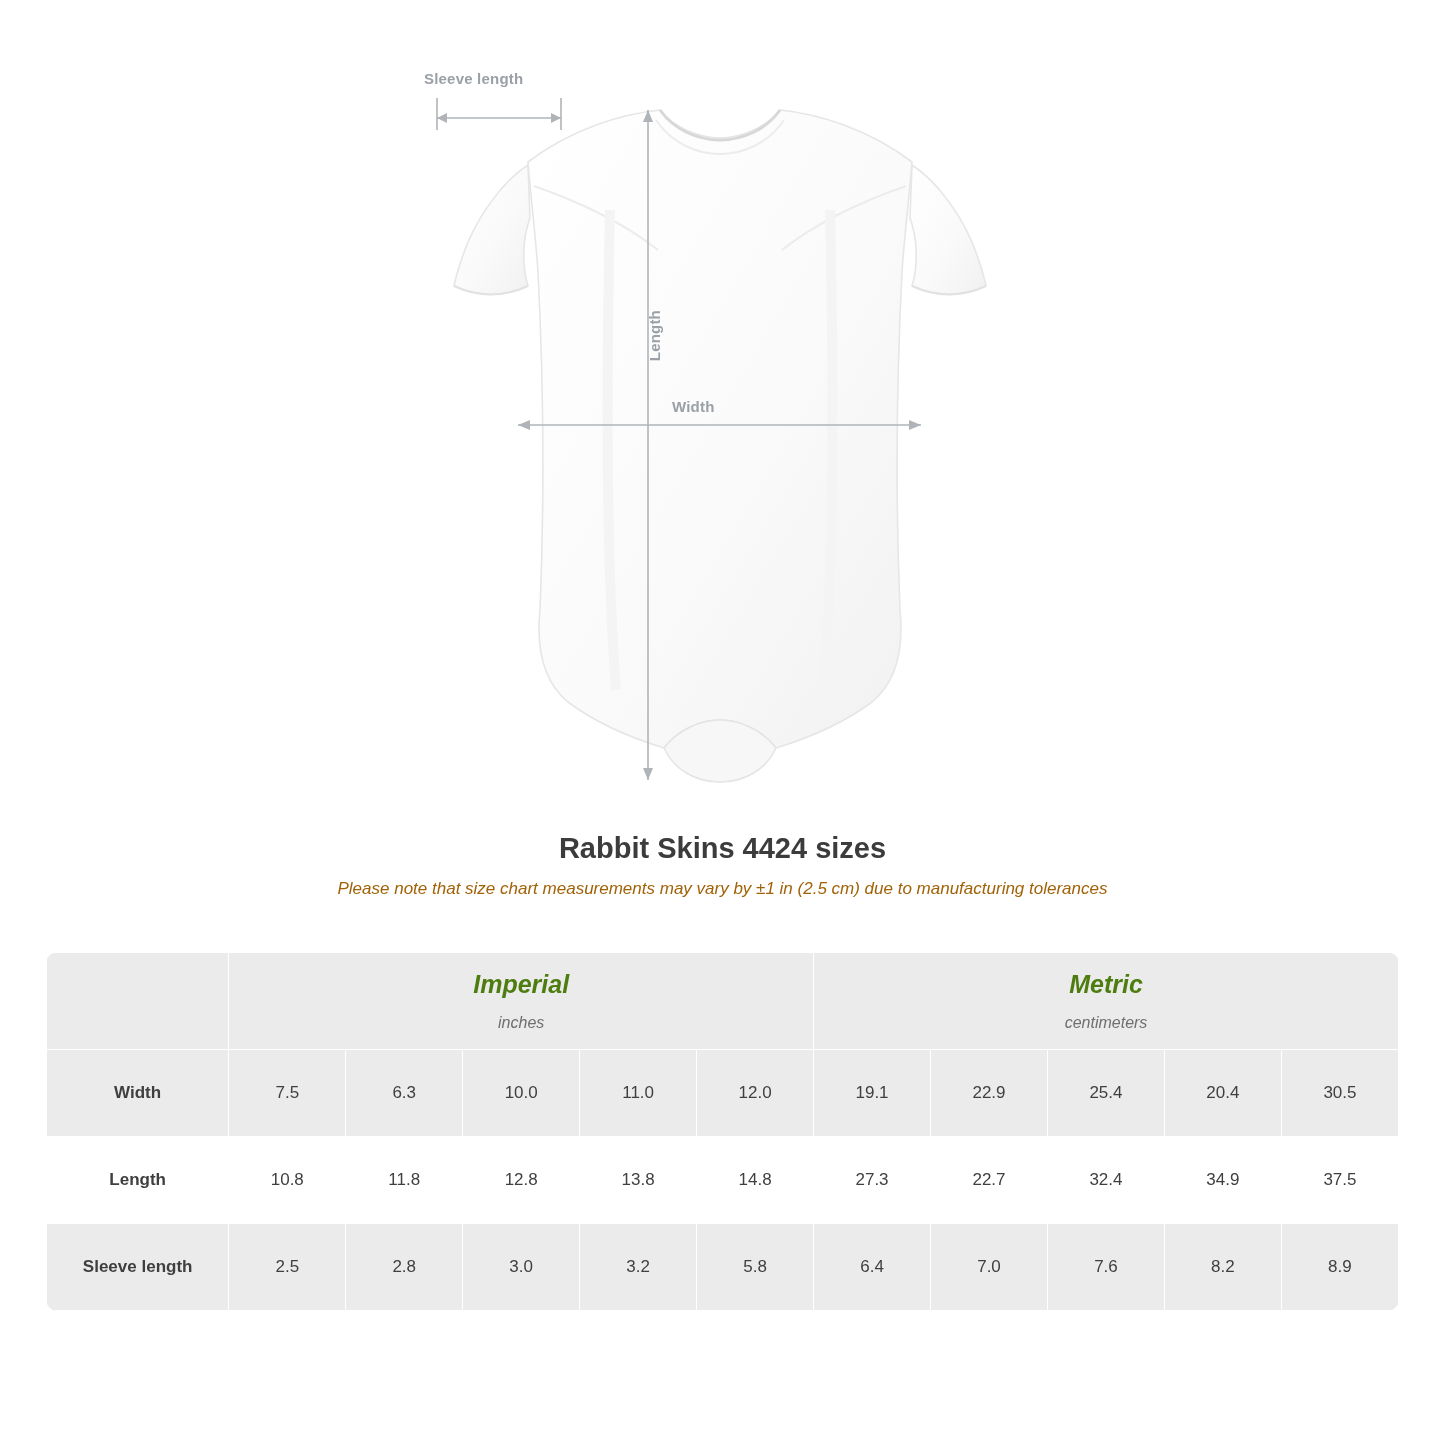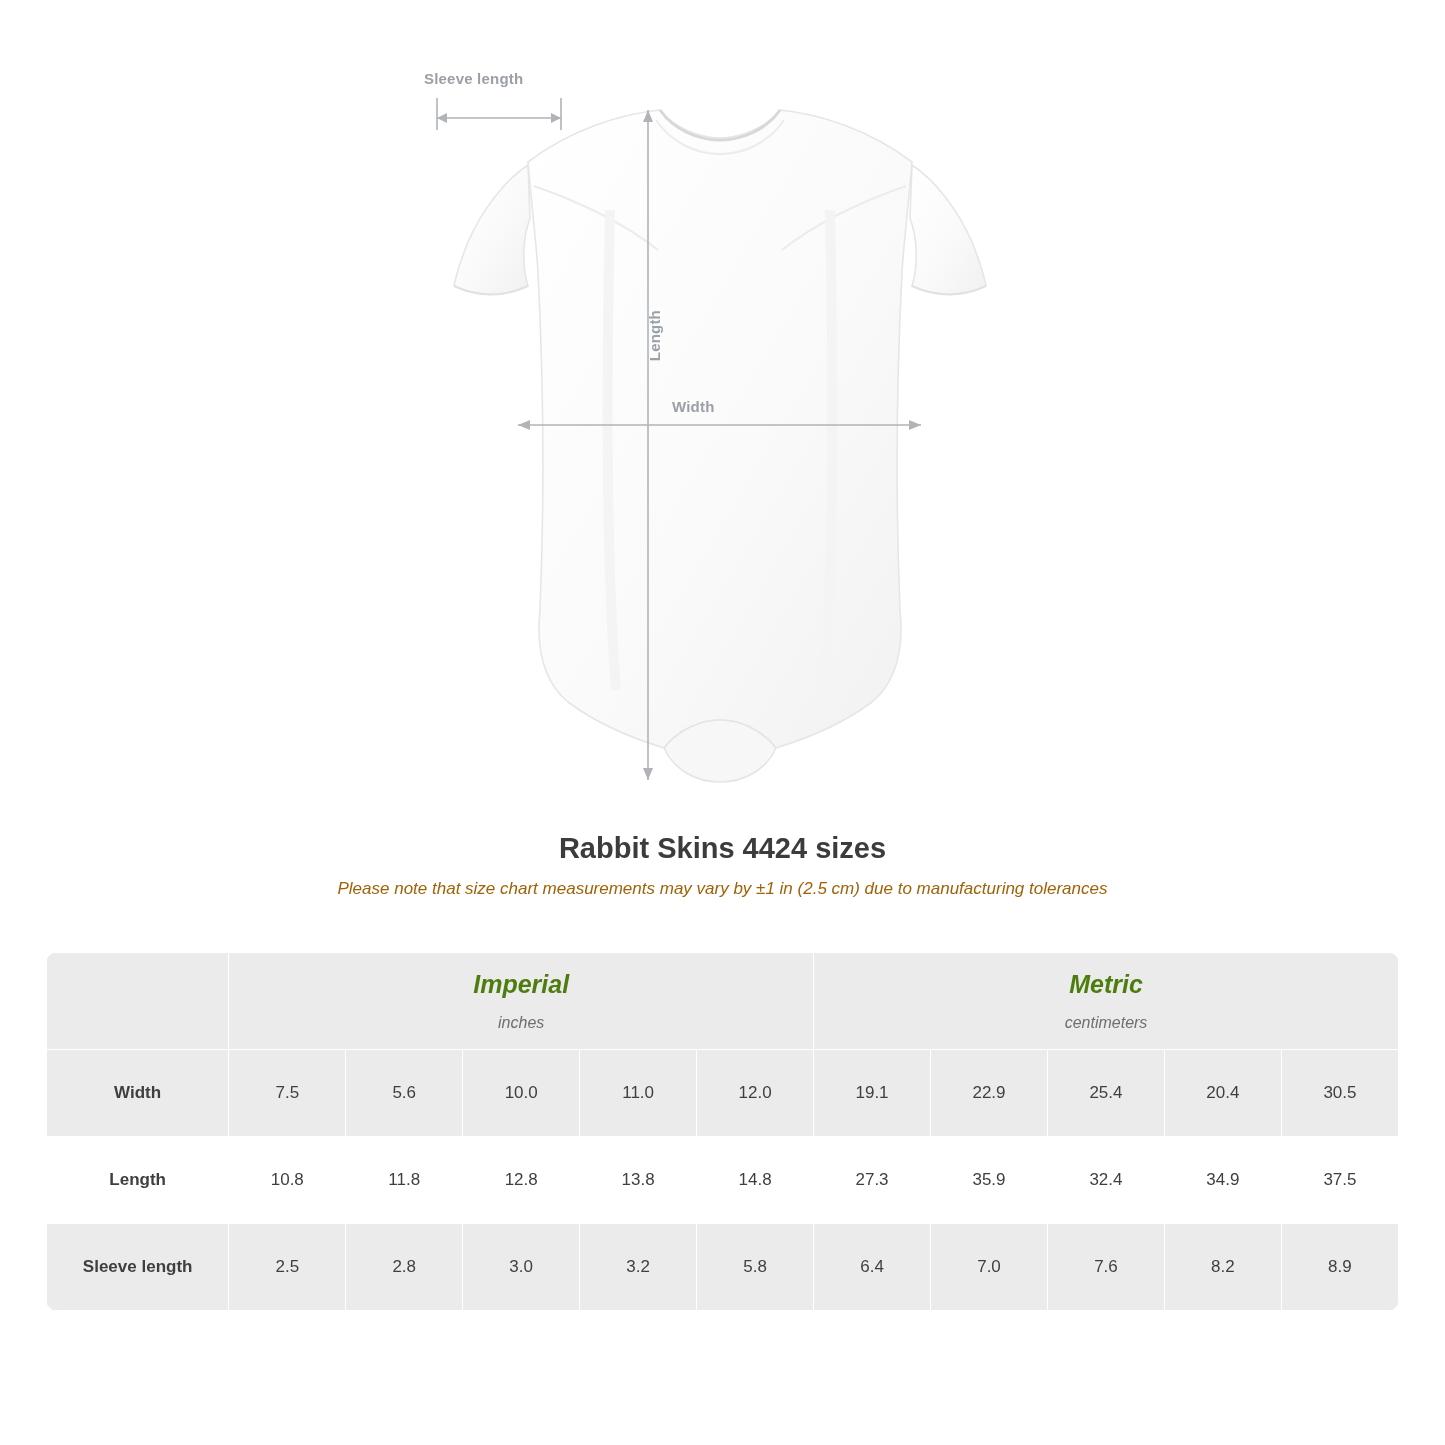--- a/index.html
+++ b/index.html
@@ -261,40 +261,40 @@
           <td colspan="5">
             <div class="unit-name">Metric</div>
             <div class="unit-sub">centimeters</div>
           </td>
         </tr>
 
 
         <tr class="data-row shade">
           <td class="rowhead">Width</td>
           <td>7.5</td>
-          <td>5.6</td>
+          <td>6.3</td>
           <td>10.0</td>
           <td>11.0</td>
           <td>12.0</td>
           <td>19.1</td>
           <td>22.9</td>
           <td>25.4</td>
           <td>20.4</td>
           <td>30.5</td>
         </tr>
 
         <tr class="data-row plain">
           <td class="rowhead">Length</td>
           <td>10.8</td>
           <td>11.8</td>
           <td>12.8</td>
           <td>13.8</td>
           <td>14.8</td>
           <td>27.3</td>
-          <td>35.9</td>
+          <td>22.7</td>
           <td>32.4</td>
           <td>34.9</td>
           <td>37.5</td>
         </tr>
 
         <tr class="data-row shade">
           <td class="rowhead">Sleeve length</td>
           <td>2.5</td>
           <td>2.8</td>
           <td>3.0</td>

